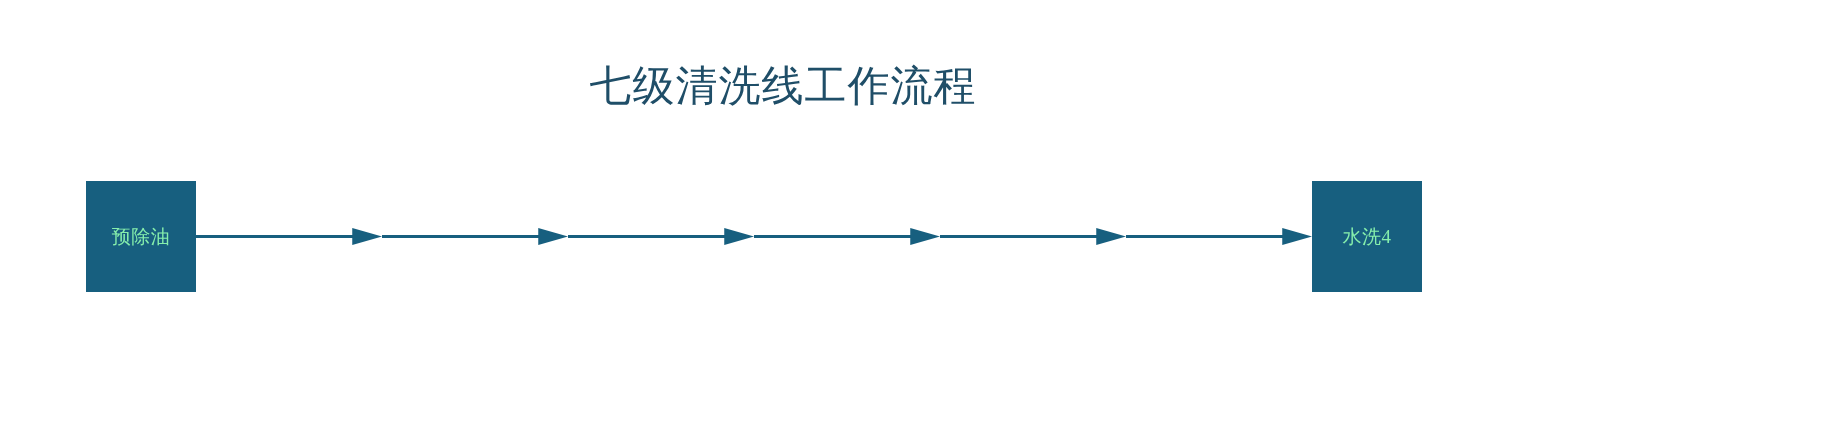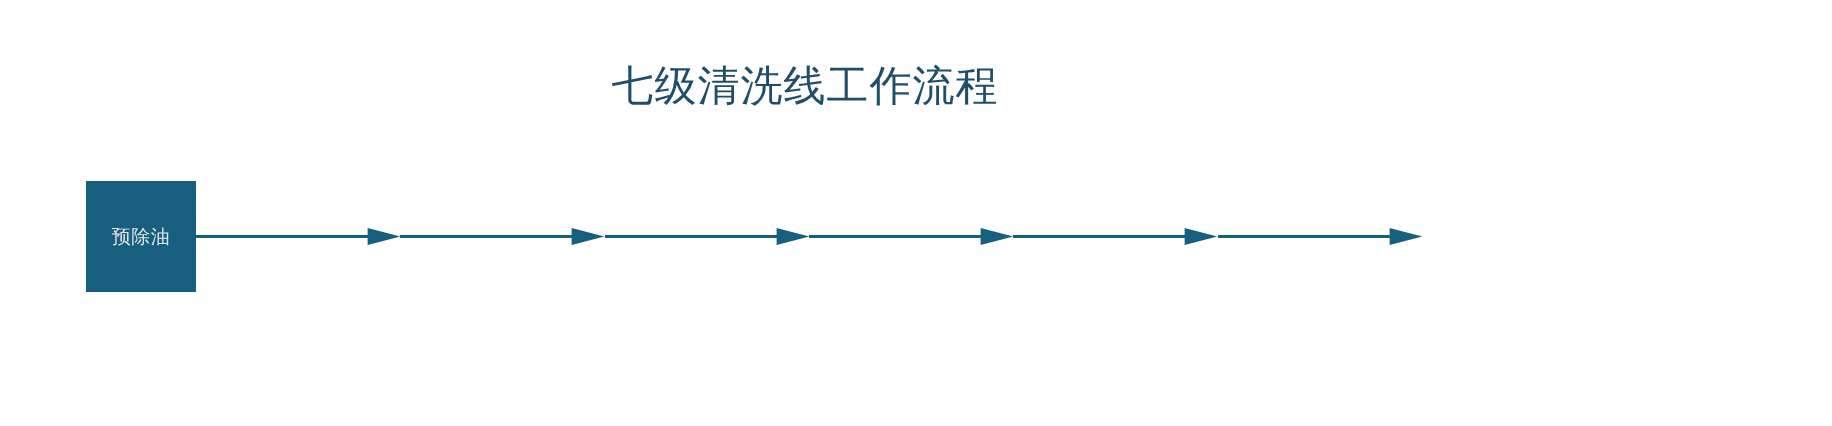--- a/index.html
+++ b/index.html
@@ -24,21 +24,20 @@
     left: 0;
     top: 58px;
     width: 1566px;
     text-align: center;
     font-family: "Liberation Serif", "DejaVu Serif", serif;
     font-size: 42px;
     font-weight: 400;
     letter-spacing: 1px;
     color: #1f4e68;
     white-space: nowrap;
-    padding-left: 22px;
   }
   #flow-row {
     position: absolute;
     left: 86px;
     top: 181px;
     width: 1336px;
     height: 111px;
     display: flex;
     flex-direction: row;
     align-items: center;
@@ -50,21 +49,21 @@
     background: #175f7f;
     display: flex;
     align-items: center;
     justify-content: center;
     box-sizing: border-box;
   }
   .process-label {
     font-family: "Liberation Serif", "DejaVu Serif", serif;
     font-size: 19px;
     line-height: 1;
-    color: #e5e5e5;
+    color: #86efac;
     white-space: nowrap;
     letter-spacing: 0.5px;
   }
   .connector {
     flex: 1 1 auto;
     height: 111px;
     position: relative;
     min-width: 10px;
   }
   .connector svg {
@@ -130,15 +129,18 @@
     </div>
 
 
     <div class="connector">
       <svg viewBox="0 0 100 111" preserveAspectRatio="none" aria-hidden="true">
         <line x1="0" y1="55.5" x2="92" y2="55.5" stroke="#175f7f" stroke-width="3" vector-effect="non-scaling-stroke"></line>
         <polygon points="100,55.5 84,47 84,64" fill="#175f7f"></polygon>
       </svg>
     </div>
 
+    <div class="process-box">
+      <span class="process-label">水洗4</span>
+    </div>
 
   </div>
 </div>
 
 </body></html>

